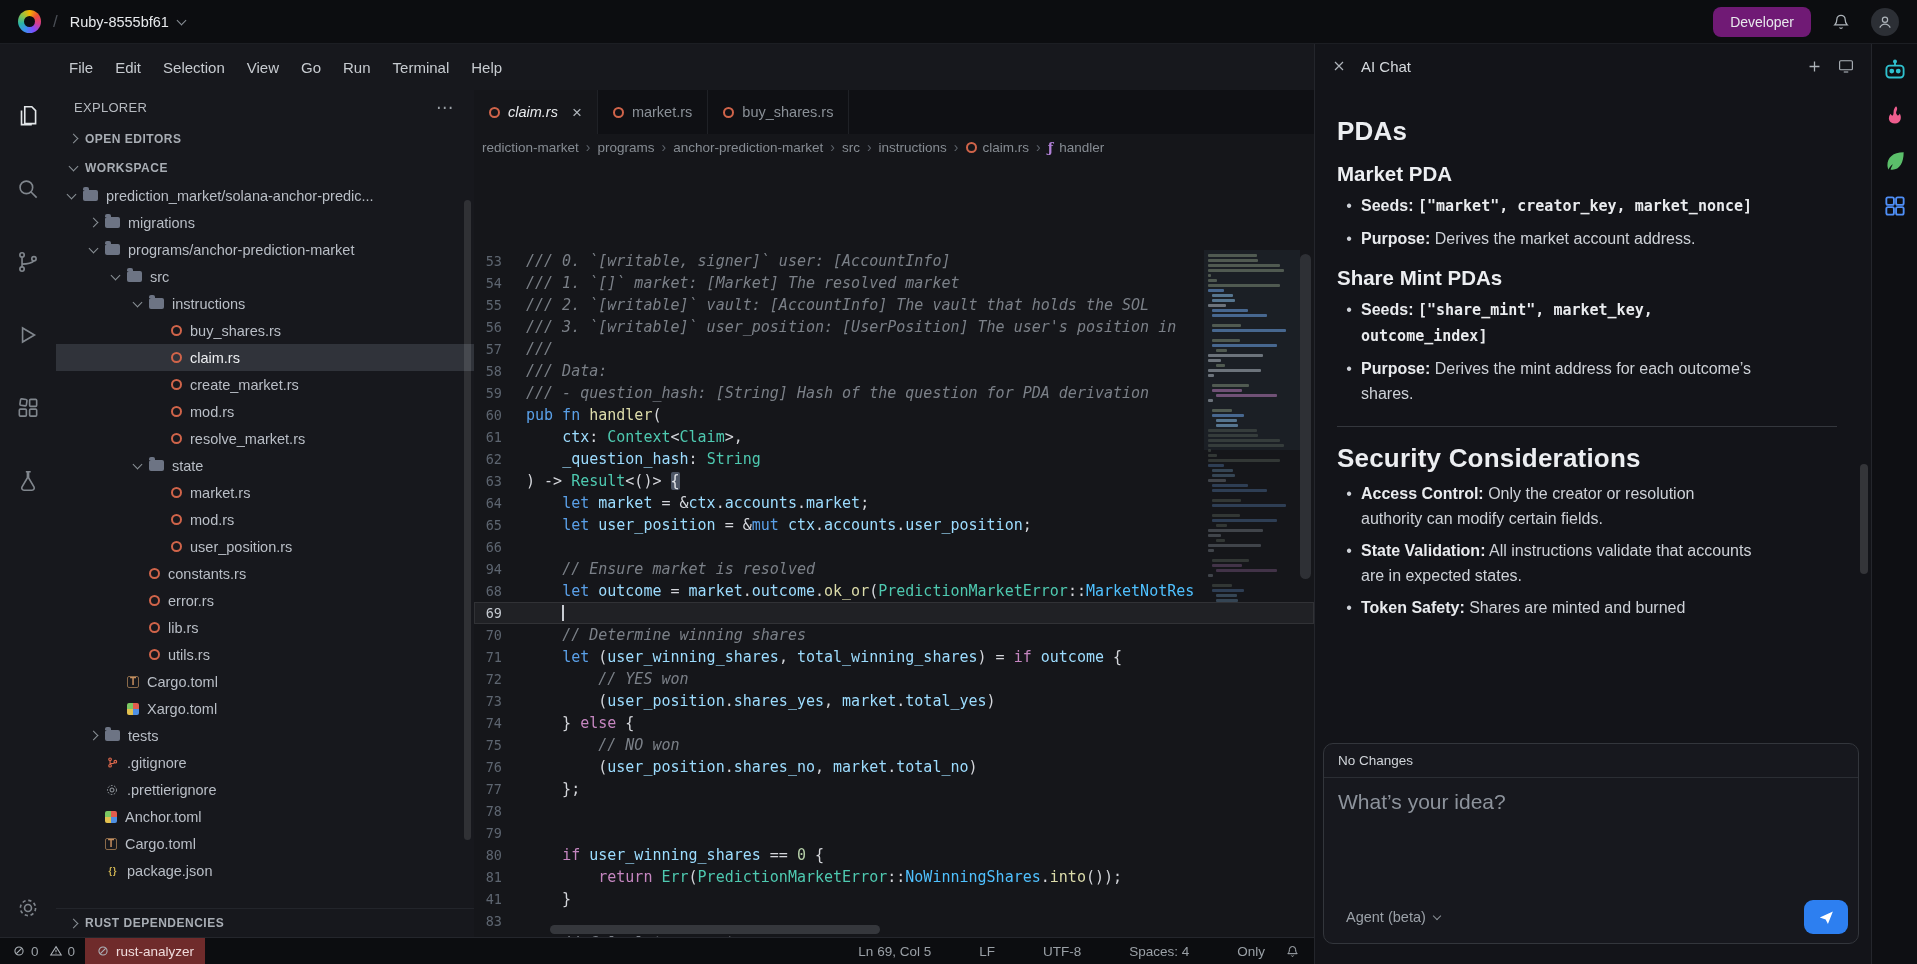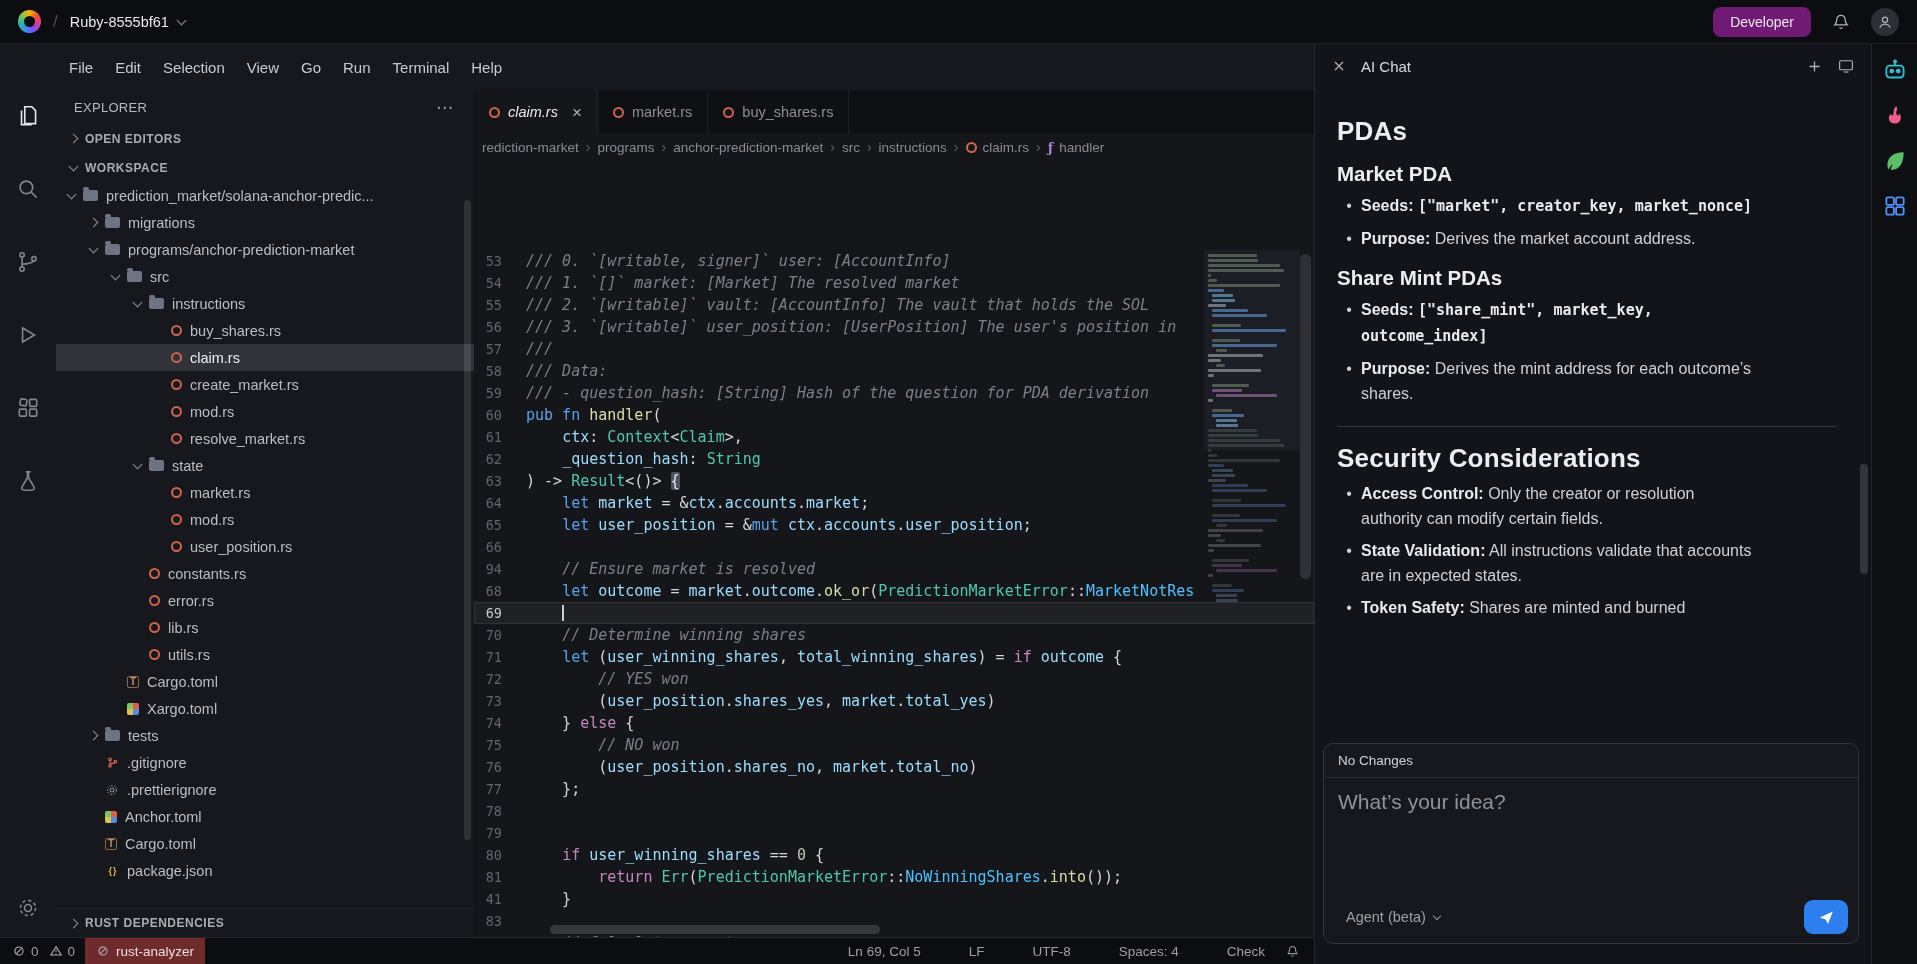--- a/index.html
+++ b/index.html
@@ -682,21 +682,21 @@
           </span>
         <span>rust-analyzer</span>
       </span>
     </div>
     <div class="st-right">
       <span class="st-items" style="display:flex;gap:20px">
           <span class="sitem">Ln 69, Col 5</span>
           <span class="sitem">LF</span>
           <span class="sitem">UTF-8</span>
           <span class="sitem">Spaces: 4</span>
-          <span class="sitem">Check</span>
+          <span class="sitem">Only</span>
         </span>
       <span class="icon-btn">
           <svg width="15" height="15" viewBox="0 0 24 24" fill="none" stroke="currentColor" stroke-width="1.6">
             <path d="M12 4a5 5 0 0 0-5 5c0 4-1.5 5.5-2.5 6.5h15C18.5 14.5 17 13 17 9a5 5 0 0 0-5-5z"></path>
             <path d="M10.3 18.5a1.8 1.8 0 0 0 3.4 0"></path>
           </svg>
         </span>
     </div>
   </footer>
 

